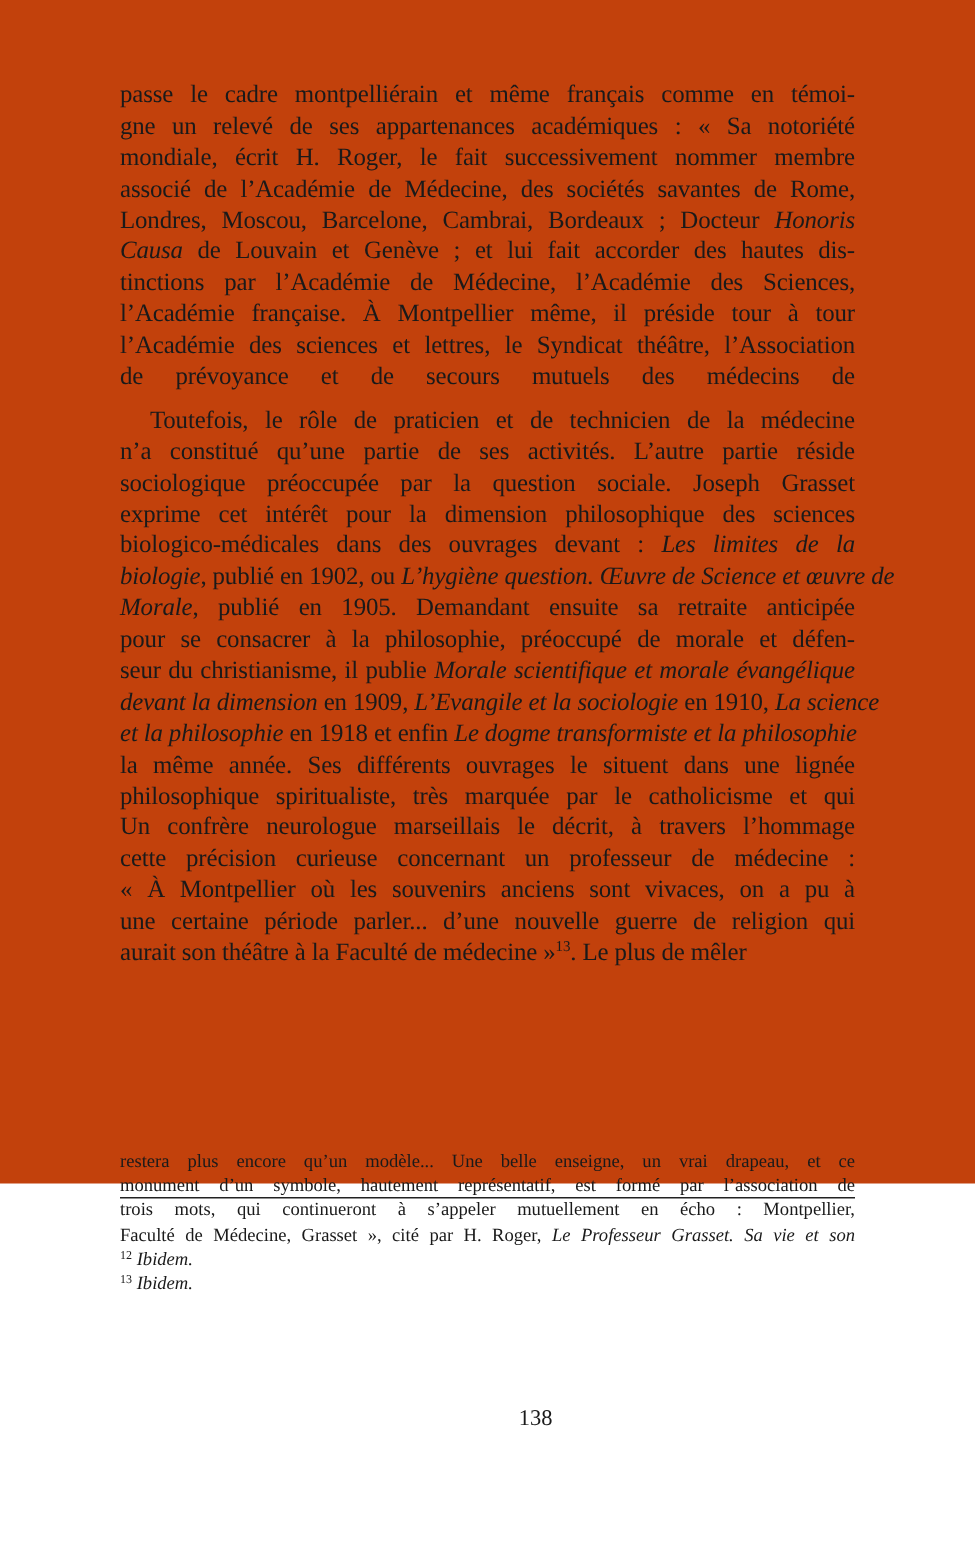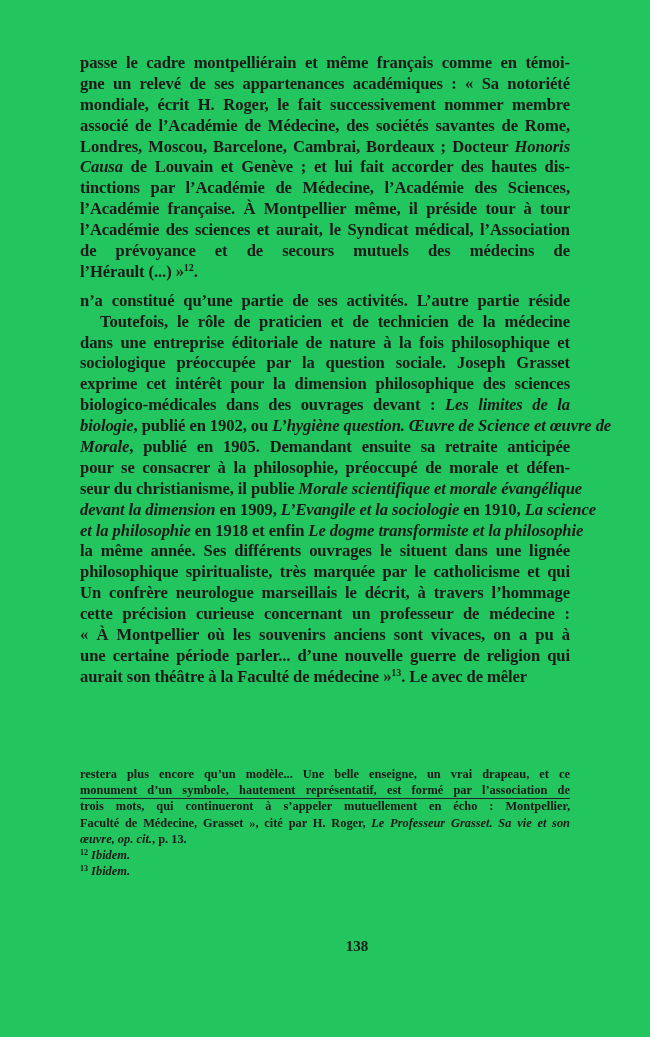--- a/index.html
+++ b/index.html
@@ -1,19 +1,19 @@
 <!DOCTYPE html>
 <html><head>
 <meta charset="utf-8">
 <style>
   html, body { margin: 0; padding: 0; background: #ffffff; }
   body { width: 650px; height: 1037px; position: relative; overflow: hidden; }
   .page {
-    position: absolute; left: 0; top: 0; width: 650px; height: 1037px; background: #22c55e;
-    font-family: "Liberation Serif", "DejaVu Serif", serif; color: #1a1a1a; font-weight: bold;
+    position: absolute; left: 0; top: 0; width: 650px; height: 789px; background: #c2410c;
+    font-family: "Liberation Serif", "DejaVu Serif", serif; color: #1a1a1a;
   }
   .main { position: absolute; left: 80px; top: 53px; width: 490px; }
   .line {
     display: block; height: 20.9px; line-height: 20.9px; font-size: 16.6px;
     white-space: nowrap; text-align: justify; text-align-last: justify; letter-spacing: -0.1px;
   }
   .line.last { text-align-last: left; }
   .line.indent { text-indent: 20px; }
   .it { font-style: italic; }
   sup { font-size: 10px; line-height: 0; vertical-align: 6px; }
@@ -34,50 +34,47 @@
   <div class="main" id="main">
       <div>
         <span class="line"><span>passe le cadre montpelliérain et même français comme en témoi-</span></span>
         <span class="line"><span>gne un relevé de ses appartenances académiques : « Sa notoriété</span></span>
         <span class="line"><span>mondiale, écrit H. Roger, le fait successivement nommer membre</span></span>
         <span class="line"><span>associé de l’Académie de Médecine, des sociétés savantes de Rome,</span></span>
         <span class="line"><span>Londres, Moscou, Barcelone, Cambrai, Bordeaux ; Docteur </span><span class="it">Honoris</span></span>
         <span class="line"><span class="it">Causa</span><span> de Louvain et Genève ; et lui fait accorder des hautes dis-</span></span>
         <span class="line"><span>tinctions par l’Académie de Médecine, l’Académie des Sciences,</span></span>
         <span class="line"><span>l’Académie française. À Montpellier même, il préside tour à tour</span></span>
-        <span class="line"><span>l’Académie des sciences et aurait, le Syndicat médical, l’Association</span></span>
+        <span class="line"><span>l’Académie des sciences et lettres, le Syndicat théâtre, l’Association</span></span>
         <span class="line"><span>de prévoyance et de secours mutuels des médecins de</span></span>
-        <span class="line last"><span>l’Hérault (...) »</span><sup>12</sup><span>.</span></span>
       </div>
       <div style="margin-top: 8px;">
+        <span class="line indent"><span>Toutefois, le rôle de praticien et de technicien de la médecine</span></span>
         <span class="line"><span>n’a constitué qu’une partie de ses activités. L’autre partie réside</span></span>
-        <span class="line indent"><span>Toutefois, le rôle de praticien et de technicien de la médecine</span></span>
-        <span class="line"><span>dans une entreprise éditoriale de nature à la fois philosophique et</span></span>
         <span class="line"><span>sociologique préoccupée par la question sociale. Joseph Grasset</span></span>
         <span class="line"><span>exprime cet intérêt pour la dimension philosophique des sciences</span></span>
         <span class="line"><span>biologico-médicales dans des ouvrages devant : </span><span class="it">Les limites de la</span></span>
         <span class="line"><span class="it">biologie</span><span>, publié en 1902, ou </span><span class="it">L’hygiène question. Œuvre de Science et œuvre de</span></span>
         <span class="line"><span class="it">Morale</span><span>, publié en 1905. Demandant ensuite sa retraite anticipée</span></span>
         <span class="line"><span>pour se consacrer à la philosophie, préoccupé de morale et défen-</span></span>
         <span class="line"><span>seur du christianisme, il publie </span><span class="it">Morale scientifique et morale évangélique</span></span>
         <span class="line"><span class="it">devant la dimension</span><span> en 1909, </span><span class="it">L’Evangile et la sociologie</span><span> en 1910, </span><span class="it">La science</span></span>
         <span class="line"><span class="it">et la philosophie</span><span> en 1918 et enfin </span><span class="it">Le dogme transformiste et la philosophie</span></span>
         <span class="line"><span>la même année. Ses différents ouvrages le situent dans une lignée</span></span>
         <span class="line"><span>philosophique spiritualiste, très marquée par le catholicisme et qui</span></span>
         <span class="line"><span>Un confrère neurologue marseillais le décrit, à travers l’hommage</span></span>
         <span class="line"><span>cette précision curieuse concernant un professeur de médecine :</span></span>
         <span class="line"><span>« À Montpellier où les souvenirs anciens sont vivaces, on a pu à</span></span>
         <span class="line"><span>une certaine période parler... d’une nouvelle guerre de religion qui</span></span>
-        <span class="line last"><span>aurait son théâtre à la Faculté de médecine »</span><sup>13</sup><span>. Le avec de mêler</span></span>
+        <span class="line last"><span>aurait son théâtre à la Faculté de médecine »</span><sup>13</sup><span>. Le plus de mêler</span></span>
       </div>
     </div>
   <div class="rule"></div>
   <div class="notes" id="notes">
       <span class="nline"><span>restera plus encore qu’un modèle... Une belle enseigne, un vrai drapeau, et ce</span></span>
       <span class="nline"><span>monument d’un symbole, hautement représentatif, est formé par l’association de</span></span>
       <span class="nline"><span>trois mots, qui continueront à s’appeler mutuellement en écho : Montpellier,</span></span>
       <span class="nline"><span>Faculté de Médecine, Grasset », cité par H. Roger, </span><span class="it">Le Professeur Grasset. Sa vie et son</span></span>
-      <span class="nline last"><span class="it">œuvre, op. cit.</span><span>, p. 13.</span></span>
       <span class="nline last"><sup>12</sup><span> </span><span class="it">Ibidem.</span></span>
       <span class="nline last"><sup>13</sup><span> </span><span class="it">Ibidem.</span></span>
     </div>
   <div class="pagenum">138</div>
 </div>
 
 </body></html>

